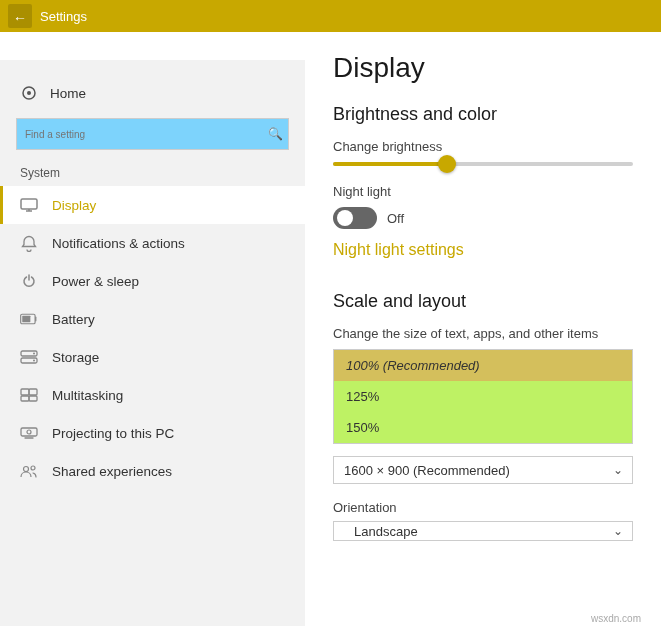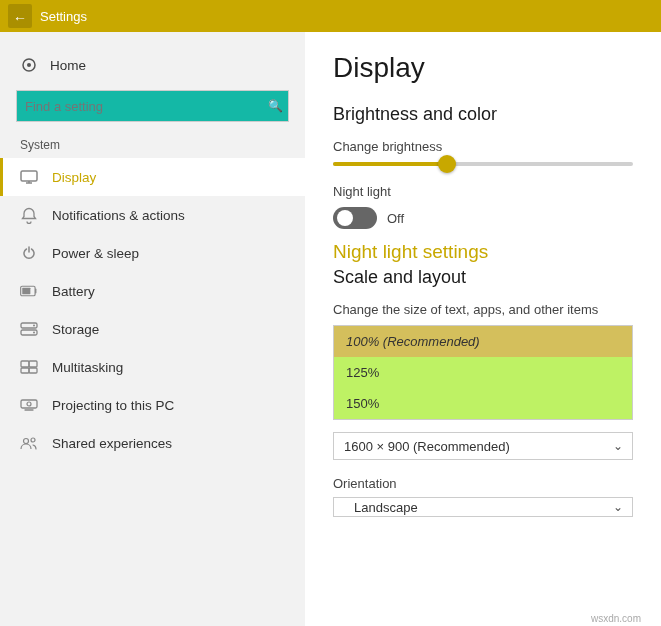--- a/index.html
+++ b/index.html
@@ -46,41 +46,42 @@
       overflow: hidden;
     }
 
     
     #sidebar {
       width: 305px;
       flex-shrink: 0;
       background: #f2f2f2;
       padding: 16px 0;
       overflow-y: auto;
+      margin-top: 28px;
     }
 
     #home-item {
       display: flex;
       align-items: center;
       gap: 12px;
       padding: 8px 20px;
       cursor: pointer;
       color: #333;
     }
 
     #search-box-wrap {
       padding: 8px 16px 12px 16px;
     }
     #search-box {
       width: 100%;
       height: 32px;
       border: 1px solid #ccc;
-      background: #14b8a6;
+      background: #7dd3fc;
       padding: 0 28px 0 8px;
-      font-size: 13px;
+      font-size: 10px;
       outline: none;
       color: #333;
     }
     #search-box-container {
       position: relative;
     }
     #search-icon-wrap {
       position: absolute;
       right: 6px;
       top: 50%;
@@ -202,23 +203,23 @@
       position: absolute;
       top: 3px;
       left: 4px;
     }
     #off-label {
       font-size: 13px;
       color: #444;
     }
     #night-light-link {
       color: #c8a800;
-      font-size: 19px;
-      cursor: pointer;
-      margin-bottom: 4px;
+      font-size: 16px;
+      cursor: pointer;
+      margin-bottom: 32px;
       display: inline-block;
     }
 
     
     #scale-dropdown {
       width: 100%;
       border: 1px solid #ccc;
       background: #f2f2f2;
       overflow: hidden;
       margin-bottom: 12px;

